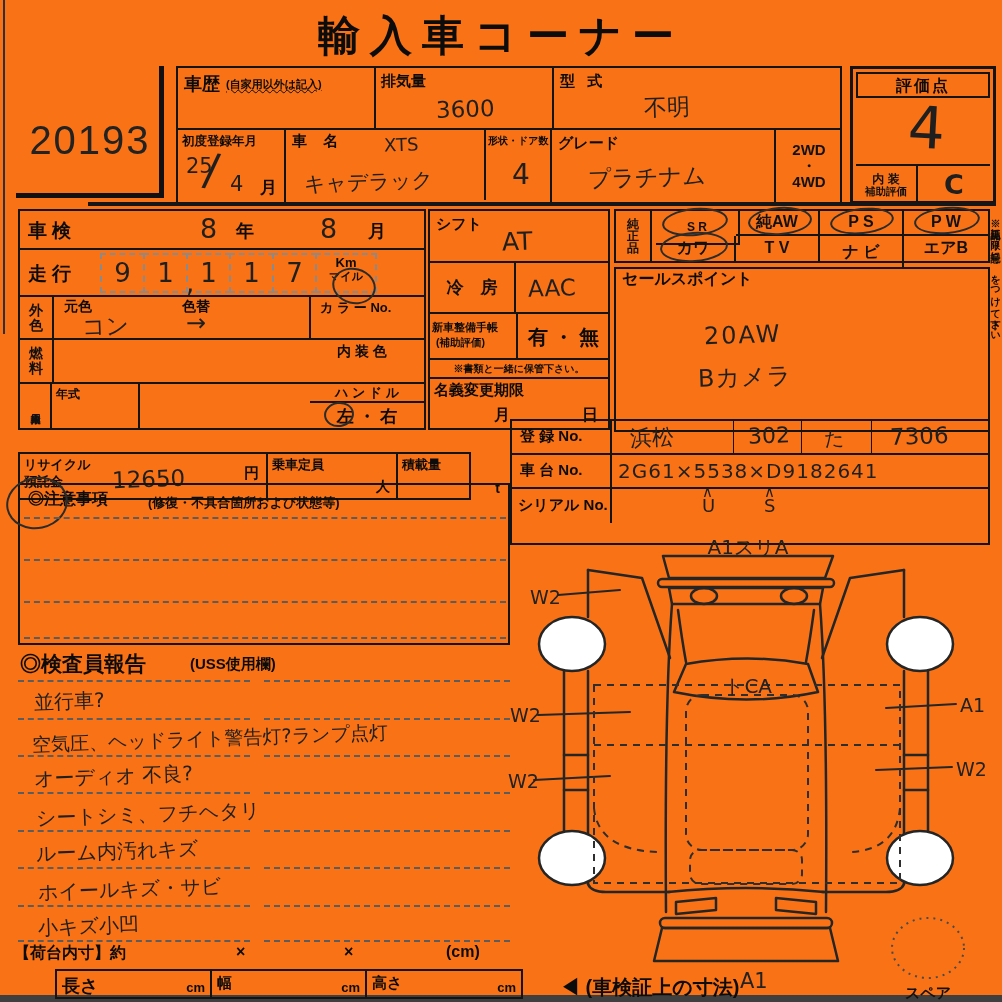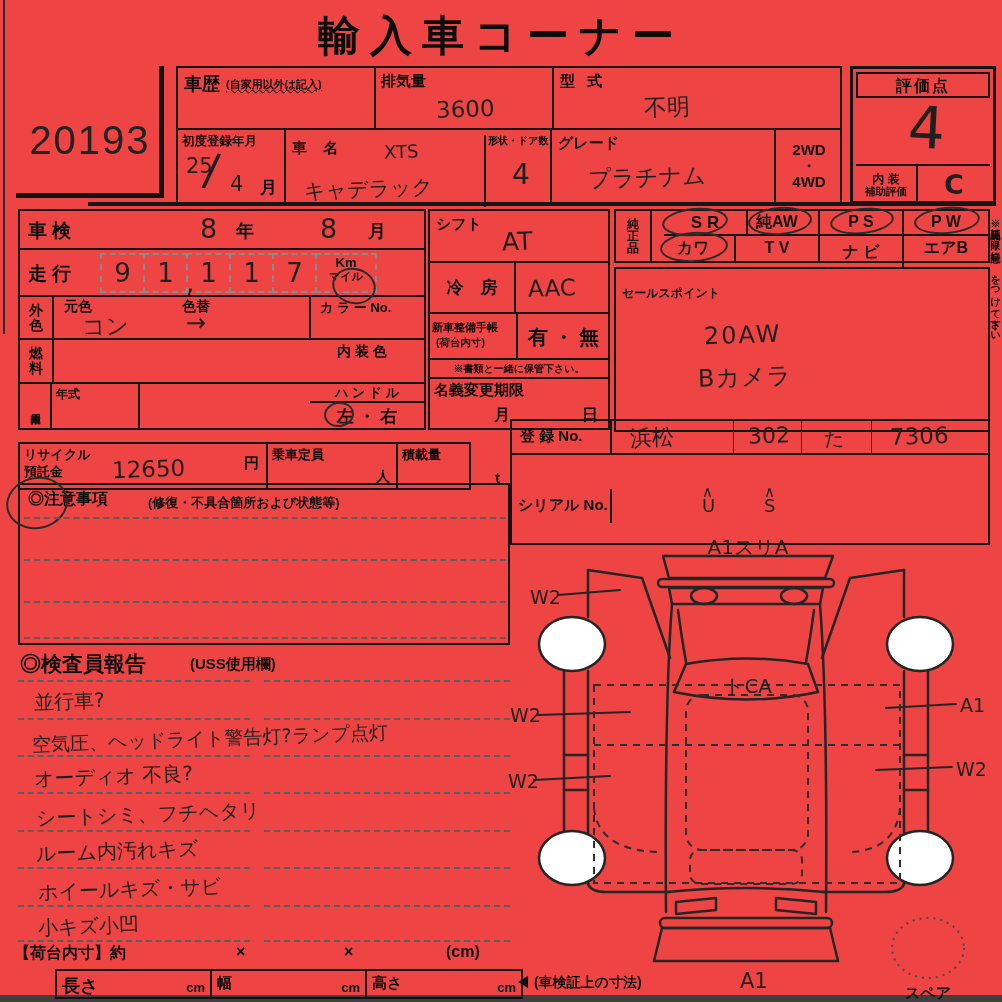--- a/index.html
+++ b/index.html
@@ -1,17 +1,17 @@
 <!DOCTYPE html>
 <html><head>
 <meta charset="utf-8">
 <style>
   *{box-sizing:border-box;margin:0;padding:0}
   html,body{background:#a9a9a7;font-family:"Liberation Sans",sans-serif;color:#111}
-  .sheet{position:relative;width:1002px;height:1002px;background:#ef4444;overflow:hidden}
+  .sheet{position:relative;width:1002px;height:1002px;background:#f97316;overflow:hidden}
   .a{position:absolute}
   .bd{border:2px solid #141414}
   .bd3{border:3px solid #141414}
   .br{border-right:2px solid #141414}
   .bb{border-bottom:2px solid #141414}
   .p{font-weight:bold;color:#0c0c0c}
   .hw{font-family:"DejaVu Sans",sans-serif;color:#1f1f1f}
   .rot{display:inline-block;transform:rotate(-2deg)}
   .ov{position:absolute;border:2px solid #2b2b2b;border-radius:50%;pointer-events:none}
   .dl{position:absolute;border-top:2px dashed #5c5c5c;height:0}
@@ -50,21 +50,21 @@
       <span class="a hw rot" style="left:90px;top:24px;font-size:23px">不明</span>
     </div>
 
     <div class="a br" style="left:0;top:62px;width:108px;height:72px">
       <span class="a p" style="left:4px;top:3px;font-size:12.5px">初度登録年月</span>
       <span class="a hw" style="left:8px;top:24px;font-size:21px">25</span>
       <span class="a hw" style="left:26px;top:14px;font-size:44px;transform:rotate(8deg)">/</span>
       <span class="a hw" style="left:52px;top:42px;font-size:21px">4</span>
       <span class="a p" style="left:82px;top:46px;font-size:17px">月</span>
     </div>
-    <div class="a br" style="left:108px;top:67px;width:200px;height:72px">
+    <div class="a br" style="left:108px;top:60px;width:200px;height:72px">
       <span class="a p" style="left:6px;top:4px;font-size:15px;letter-spacing:6px">車 名</span>
       <span class="a hw rot" style="left:98px;top:6px;font-size:18px">XTS</span>
       <span class="a hw rot" style="left:18px;top:40px;font-size:21px">キャデラック</span>
     </div>
     <div class="a br" style="left:308px;top:62px;width:66px;height:72px">
       <span class="a p" style="left:2px;top:4px;font-size:10px">形状・ドア数</span>
       <span class="a hw" style="left:26px;top:28px;font-size:28px">4</span>
     </div>
     <div class="a br" style="left:374px;top:62px;width:224px;height:72px">
       <span class="a p" style="left:6px;top:4px;font-size:15px">グレード</span>
@@ -166,21 +166,21 @@
         <div class="p" style="text-align:center;font-size:17px;padding-top:2px;position:relative">
           <span>左</span>
           <span>・</span>
           <span>右</span>
           <div class="ov" style="left:14px;top:-1px;width:30px;height:25px;transform:rotate(-8deg)"></div>
         </div>
       </div>
     </div>
   </div>
 
-  <div class="a bd" style="left:18px;top:442px;width:453px;height:48px">
+  <div class="a bd" style="left:18px;top:452px;width:453px;height:48px">
     <div class="a br" style="left:0;top:0;width:248px;height:44px">
       <span class="a p" style="left:4px;top:2px;font-size:13px">リサイクル</span>
       <span class="a p" style="left:4px;top:19px;font-size:13px">預託金</span>
       <span class="a hw rot" style="left:92px;top:12px;font-size:23px">12650</span>
       <span class="a p" style="left:224px;top:10px;font-size:15px">円</span>
     </div>
     <div class="a br" style="left:248px;top:0;width:130px;height:44px">
       <span class="a p" style="left:4px;top:2px;font-size:13px">乗車定員</span>
       <span class="a p" style="right:6px;bottom:2px;font-size:14px">人</span>
     </div>
@@ -235,40 +235,40 @@
     </div>
     <div class="a bb" style="left:0;top:52px;width:178px;height:51px">
       <div class="a br vh" style="left:0;top:0;width:86px;height:49px;font-size:17px">
         <span>冷　房</span>
       </div>
       <span class="a hw rot" style="left:98px;top:12px;font-size:23px">AAC</span>
     </div>
     <div class="a bb" style="left:0;top:103px;width:178px;height:46px">
       <div class="a br" style="left:0;top:0;width:88px;height:44px">
         <span class="a p" style="left:2px;top:6px;font-size:11px">新車整備手帳</span>
-        <span class="a p" style="left:6px;top:22px;font-size:10.5px">(荷台内寸)</span>
+        <span class="a p" style="left:6px;top:22px;font-size:10.5px">(補助評価)</span>
       </div>
       <span class="a p" style="left:98px;top:10px;font-size:20px">有 ・ 無</span>
     </div>
     <div class="a bb p" style="left:0;top:149px;width:178px;height:19px;font-size:10px;text-align:center;line-height:17px">※書類と一緒に保管下さい。</div>
     <div class="a" style="left:0;top:168px;width:178px;height:49px">
       <span class="a p" style="left:4px;top:2px;font-size:15px">名義変更期限</span>
       <span class="a p" style="left:64px;top:26px;font-size:16px">月</span>
       <span class="a p" style="left:152px;top:26px;font-size:16px">日</span>
     </div>
   </div>
 
   <div class="a bd" style="left:614px;top:209px;width:376px;height:54px">
     <div class="a br vh" style="left:0;top:0;width:36px;height:50px;font-size:12px;line-height:1">
       <span>純</span>
       <span>正</span>
       <span>品</span>
     </div>
     <div class="a" style="left:36px;top:0;width:336px;height:50px">
-      <div class="a bb br vh" style="left:12px;top:0;width:84px;height:25px;font-size:17px">
+      <div class="a bb br vh" style="left:4px;top:0;width:84px;height:34px;font-size:12px">
           <span>S R</span>
         </div>
       <div class="a bb br vh" style="left:84px;top:0;width:84px;height:25px;font-size:16px">
           <span>純AW</span>
         </div>
       <div class="a bb br vh" style="left:168px;top:0;width:84px;height:25px;font-size:16px">
           <span>P S</span>
         </div>
       <div class="a bb vh" style="left:252px;top:0;width:84px;height:25px;font-size:16px">
           <span>P W</span>
@@ -287,40 +287,44 @@
         </div>
       <div class="ov" style="left:10px;top:-3px;width:66px;height:28px;transform:rotate(-5deg)"></div>
       <div class="ov" style="left:96px;top:-4px;width:64px;height:28px;transform:rotate(-4deg)"></div>
       <div class="ov" style="left:178px;top:-3px;width:64px;height:26px;transform:rotate(-6deg)"></div>
       <div class="ov" style="left:262px;top:-4px;width:66px;height:27px;transform:rotate(-5deg)"></div>
       <div class="ov" style="left:8px;top:21px;width:68px;height:30px;transform:rotate(-4deg)"></div>
     </div>
   </div>
 
   <div class="a bd" style="left:614px;top:267px;width:376px;height:165px">
-    <span class="a p" style="left:6px;top:16px;font-size:12px">セールスポイント</span>
+    <span class="a p" style="left:6px;top:0;font-size:16px">セールスポイント</span>
     <span class="a hw rot" style="left:88px;top:52px;font-size:24px;letter-spacing:2px">20AW</span>
     <span class="a hw rot" style="left:82px;top:92px;font-size:24px;letter-spacing:1px">Bカメラ</span>
   </div>
 
   <div class="a bd" style="left:510px;top:419px;width:480px;height:126px">
     <div class="a bb" style="left:0;top:0;width:476px;height:34px">
       <div class="a br p" style="left:0;top:0;width:100px;height:32px;font-size:15px;line-height:30px;padding-left:8px">登 録 No.</div>
       <div class="a" style="left:100px;top:0;width:122px;height:32px;border-right:1.5px solid #141414">
           <span class="a hw rot" style="left:18px;top:2px;font-size:22px">浜松</span>
         </div>
       <div class="a" style="left:222px;top:0;width:68px;height:32px;border-right:1.5px solid #141414">
           <span class="a hw rot" style="left:14px;top:2px;font-size:22px">302</span>
         </div>
       <div class="a" style="left:290px;top:0;width:70px;height:32px;border-right:1.5px solid #141414">
           <span class="a hw rot" style="left:22px;top:4px;font-size:20px">た</span>
         </div>
       <div class="a" style="left:360px;top:0;width:116px;height:32px">
           <span class="a hw rot" style="left:18px;top:2px;font-size:23px">7306</span>
         </div>
+    </div>
+    <div class="a bb" style="left:0;top:34px;width:476px;height:34px">
+      <div class="a br p" style="left:0;top:0;width:100px;height:32px;font-size:15px;line-height:30px;padding-left:8px">車 台 No.</div>
+      <span class="a hw" style="left:106px;top:4px;font-size:20px;letter-spacing:1px">2G61×5538×D9182641</span>
     </div>
     <div class="a" style="left:0;top:68px;width:476px;height:34px">
       <div class="a br p" style="left:0;top:0;width:100px;height:34px;font-size:15px;line-height:32px;padding-left:6px">シリアル No.</div>
       <span class="a hw" style="left:190px;top:-6px;font-size:15px">∧</span>
       <span class="a hw" style="left:190px;top:6px;font-size:18px">U</span>
       <span class="a hw" style="left:252px;top:-6px;font-size:15px">∧</span>
       <span class="a hw" style="left:252px;top:6px;font-size:18px">S</span>
     </div>
   </div>
 
@@ -408,15 +412,15 @@
     </div>
     <div class="a br" style="left:155px;top:0;width:155px;height:26px">
       <span class="a p" style="left:5px;top:3px;font-size:15px">幅</span>
       <span class="a p" style="right:5px;bottom:2px;font-size:13px">cm</span>
     </div>
     <div class="a" style="left:310px;top:0;width:154px;height:26px">
       <span class="a p" style="left:5px;top:3px;font-size:15px">高さ</span>
       <span class="a p" style="right:5px;bottom:2px;font-size:13px">cm</span>
     </div>
   </div>
-  <div class="a p" style="left:516px;top:974px;font-size:14px">◀ (車検証上の寸法)</div>
+  <div class="a p" style="left:560px;top:974px;font-size:20px">◀ (車検証上の寸法)</div>
 
 </div>
 
 </body></html>

